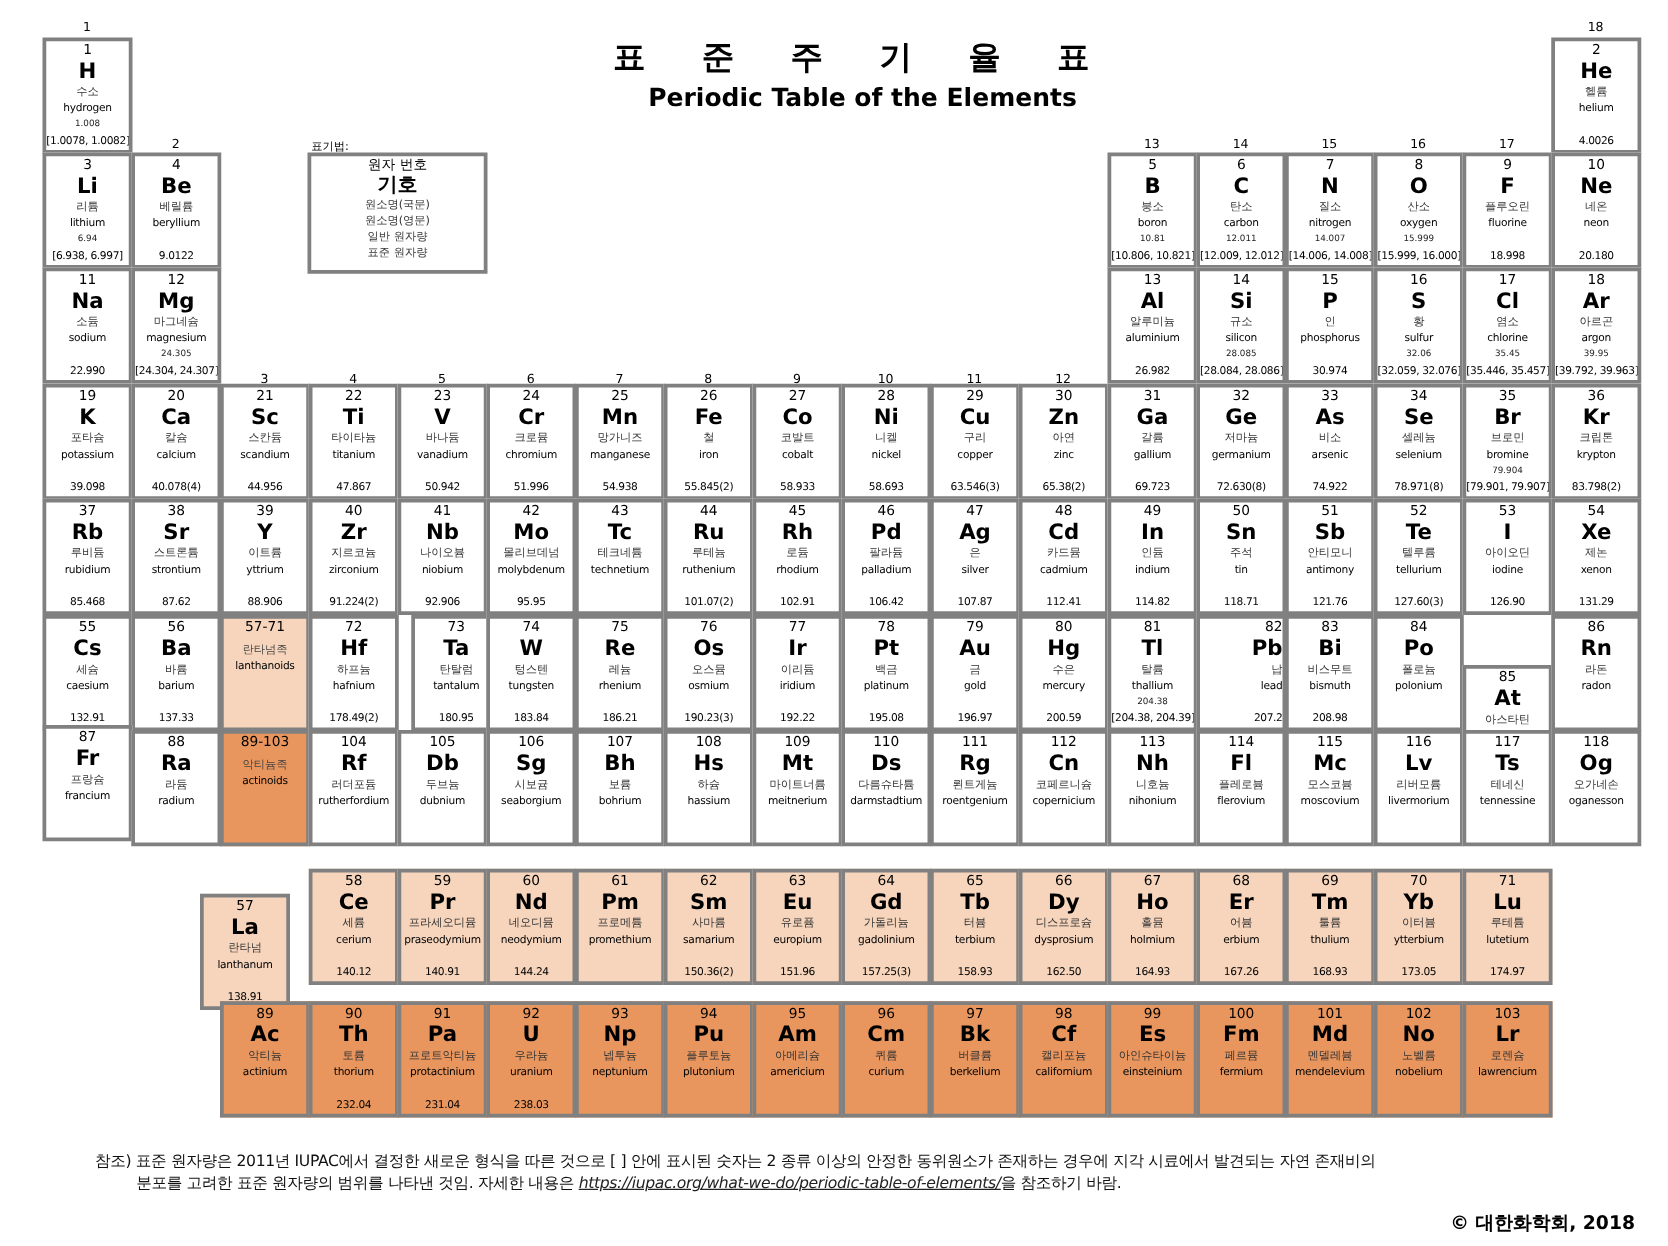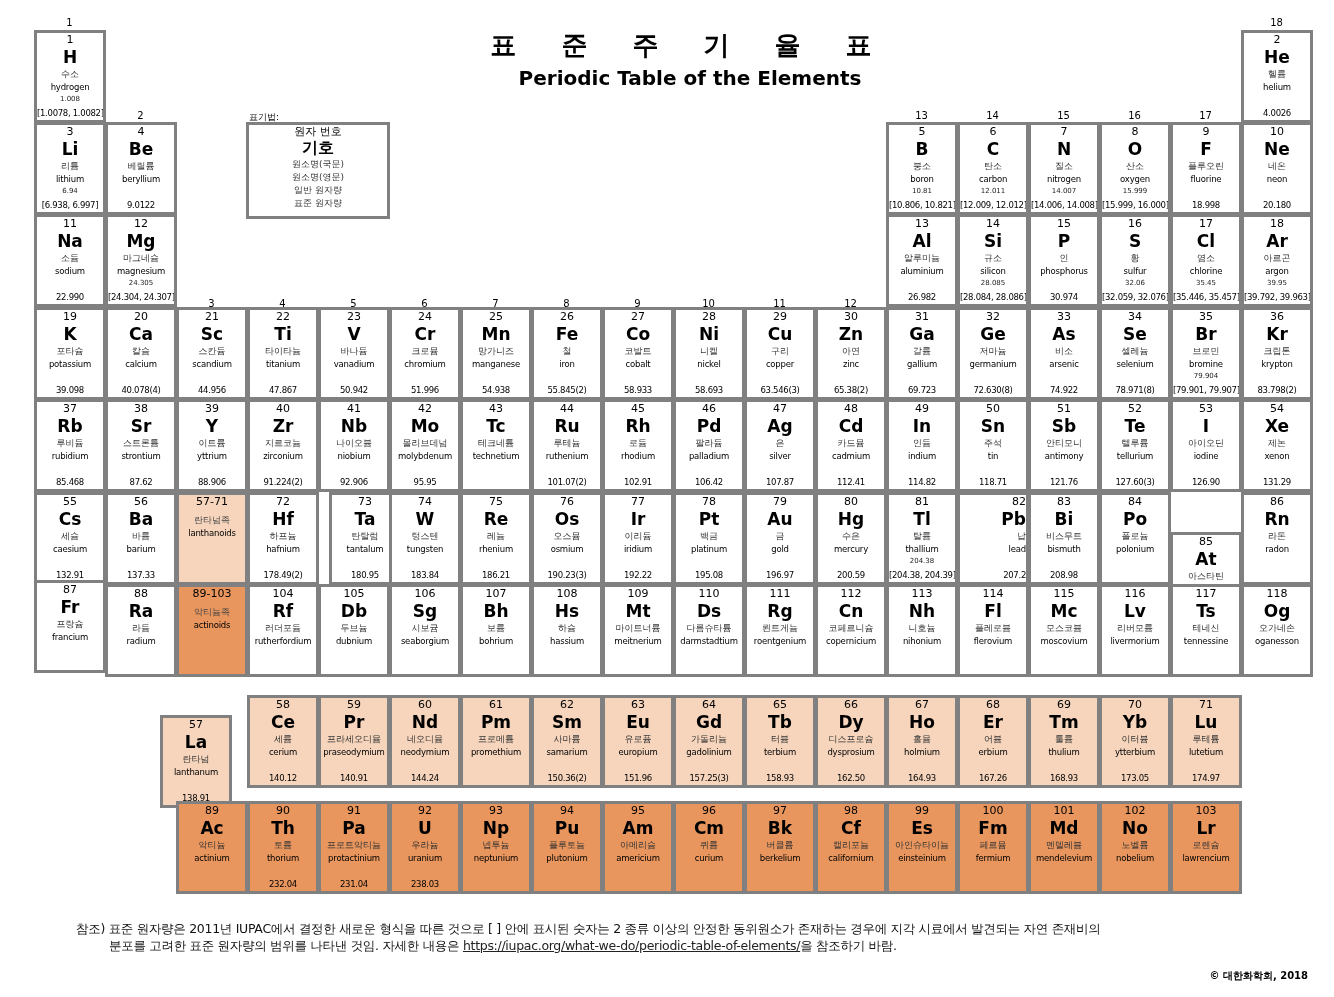--- a/index.html
+++ b/index.html
@@ -31,22 +31,22 @@
   .legend-label { position: absolute; left: 249px; top: 111px; font-size: 9px; }
   .legend-box { position: absolute; left: 246px; top: 122px; width: 144px; height: 97px;
     border: 3px solid #808080; text-align: center; background: #fff; }
   .legend-box .l-num { display: block; font-size: 11px; line-height: 13px; margin-top: 0px; }
   .legend-box .l-sym { display: block; font-size: 16px; font-weight: bold; line-height: 20px; }
   .legend-box .l-line { display: block; font-size: 9px; line-height: 13px; color: #333; }
 
   .note { position: absolute; left: 76px; top: 920px; font-size: 12.5px; line-height: 17px; color: #111;
     font-family: "DejaVu Sans", "Liberation Sans", sans-serif; letter-spacing: -0.3px; }
   .note .line2 { display: block; padding-left: 33px; }
-  .note a { color: #222; text-decoration: underline; }
-  .copyright { position: absolute; right: 26px; top: 969px; font-size: 10px; font-weight: bold; }
+  .note a { color: #222; font-style: italic; text-decoration: underline; }
+  .copyright { position: absolute; right: 26px; top: 969px; font-size: 15px; font-weight: bold; }
 </style>
 </head>
 <body>
 
 <div class="title-kr">표 준 주 기 율 표</div>
 <div class="title-en">Periodic Table of the Elements</div>
 
 <div id="groups-layer">
     <div class="group-num" style="left: 34px; top: 17px;">1</div>
     <div class="group-num" style="left: 105px; top: 110px;">2</div>

